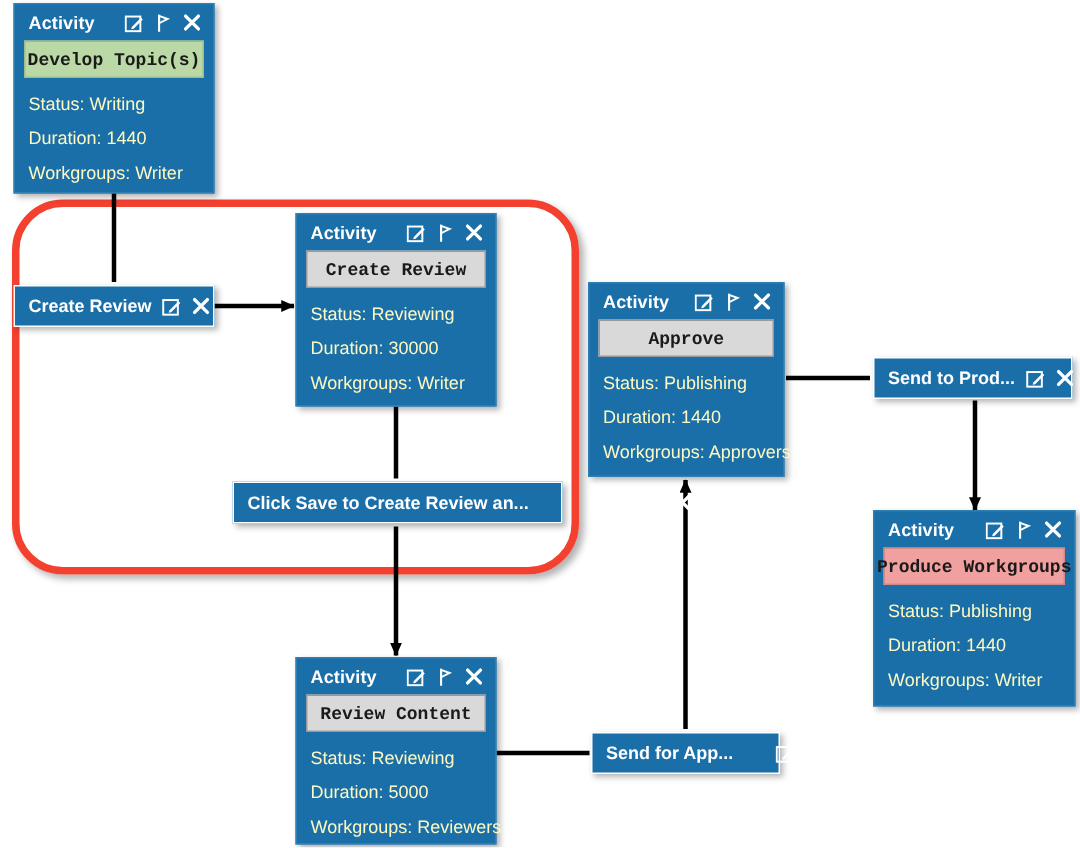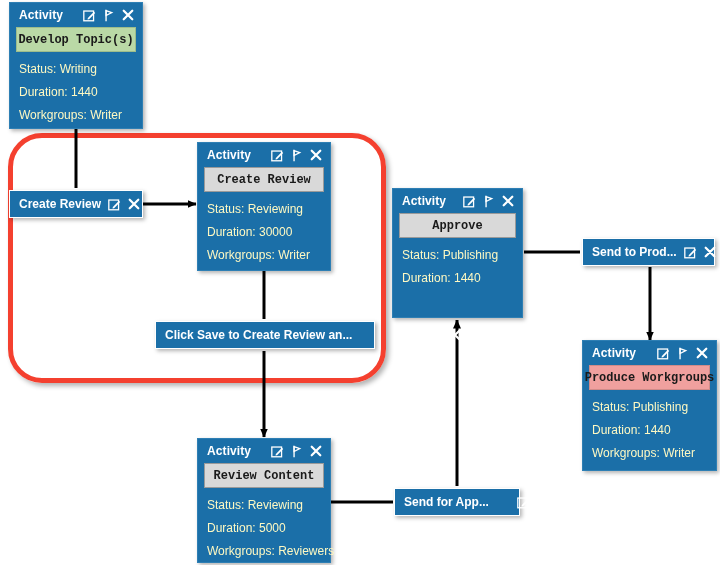--- a/index.html
+++ b/index.html
@@ -272,20 +272,21 @@
           <svg width="12" height="12" viewBox="0 0 14 14">
               <path d="M2 2 L12 12 M12 2 L2 12" stroke="#ffffff" stroke-width="2.6" stroke-linecap="round"></path>
             </svg>
         </span>
       </span>
     </div>
     <div class="card-name gray">Approve</div>
     <div class="card-rows">
       <div class="card-row">Status: Publishing</div>
       <div class="card-row">Duration: 1440</div>
+      <div class="card-row">Workgroups: Approvers</div>
     </div>
   </div>
 
   <div class="task-node" style="left:582px; top:238px; width:133px;">
     <span class="task-label">Send to Prod...</span>
     <span class="icn">
       <svg width="13" height="13" viewBox="0 0 16 16">
           <rect x="1" y="2.5" width="12" height="12" fill="none" stroke="#ffffff" stroke-width="1.6"></rect>
           <path d="M6 11 L13.5 3.5 L15 5 L7.5 12.5 L5.5 13 Z" fill="#ffffff"></path>
         </svg>

